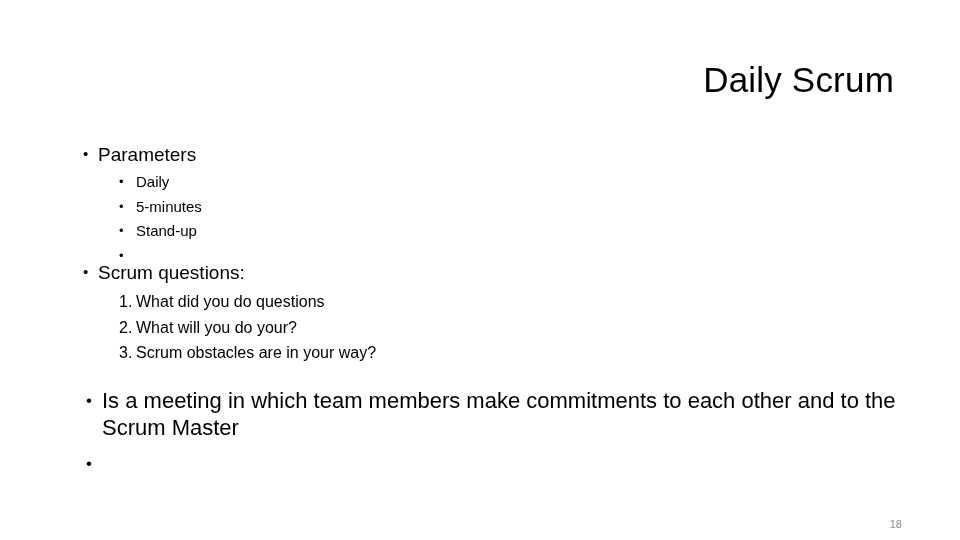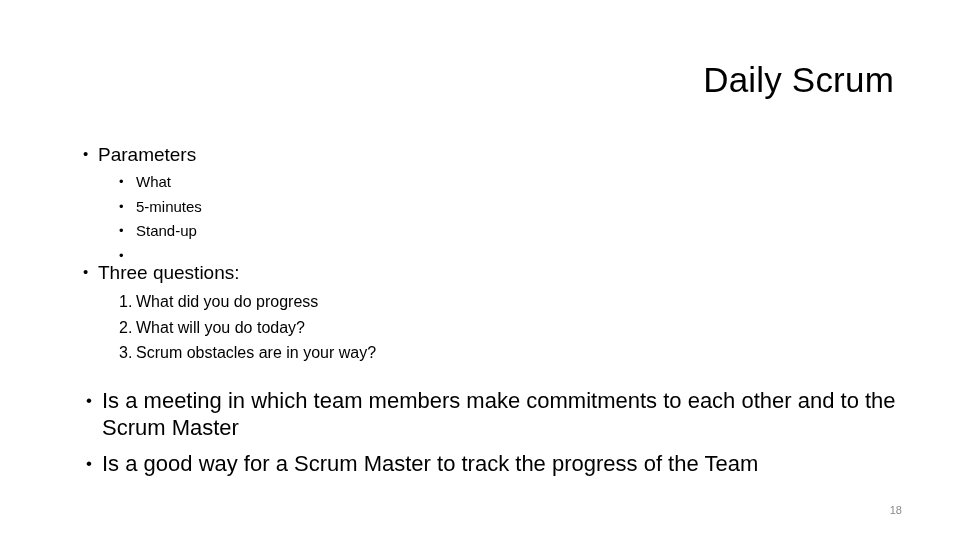--- a/index.html
+++ b/index.html
@@ -132,21 +132,21 @@
   }
 
   .spacer-block {
     height: 16px;
   }
 
   
   .page-number {
     position: absolute;
     right: 66px;
-    bottom: 24px;
+    bottom: 10px;
     font-size: 11px;
     color: #8a8a8a;
     text-align: right;
   }
 </style>
 </head>
 <body>
 
 <div class="slide">
 
@@ -155,67 +155,66 @@
   <div class="body-block">
 
     <ul>
       <li class="lvl1">
         <span class="bullet-mark">•</span>
         <span>Parameters</span>
       </li>
       <ul class="lvl2-list">
         <li class="lvl2">
           <span class="bullet-mark">•</span>
-          <span>What</span>
+          <span>Daily</span>
         </li>
         <li class="lvl2">
           <span class="bullet-mark">•</span>
           <span>5-minutes</span>
         </li>
         <li class="lvl2">
           <span class="bullet-mark">•</span>
           <span>Stand-up</span>
         </li>
         <li class="lvl2">
           <span class="bullet-mark">•</span>
         </li>
       </ul>
     </ul>
 
     <div class="spacer-block"></div>
 
     <ul>
       <li class="lvl1">
         <span class="bullet-mark">•</span>
-        <span>Three questions:</span>
+        <span>Scrum questions:</span>
       </li>
       <ol class="num-list">
         <li class="num-item">
           <span class="num-mark">1.</span>
-          <span>What did you do progress</span>
+          <span>What did you do questions</span>
         </li>
         <li class="num-item">
           <span class="num-mark">2.</span>
-          <span>What will you do today?</span>
+          <span>What will you do your?</span>
         </li>
         <li class="num-item">
           <span class="num-mark">3.</span>
           <span>Scrum obstacles are in your way?</span>
         </li>
       </ol>
     </ul>
 
     <ul class="big-list">
       <li class="big-item">
         <span class="bullet-mark">•</span>
         <span>Is a meeting in which team members make commitments to each other and to the Scrum Master</span>
       </li>
       <li class="big-item">
         <span class="bullet-mark">•</span>
-        <span>Is a good way for a Scrum Master to track the progress of the Team</span>
       </li>
     </ul>
 
   </div>
 
   <div class="page-number">18</div>
 
 </div>
 
 </body></html>

